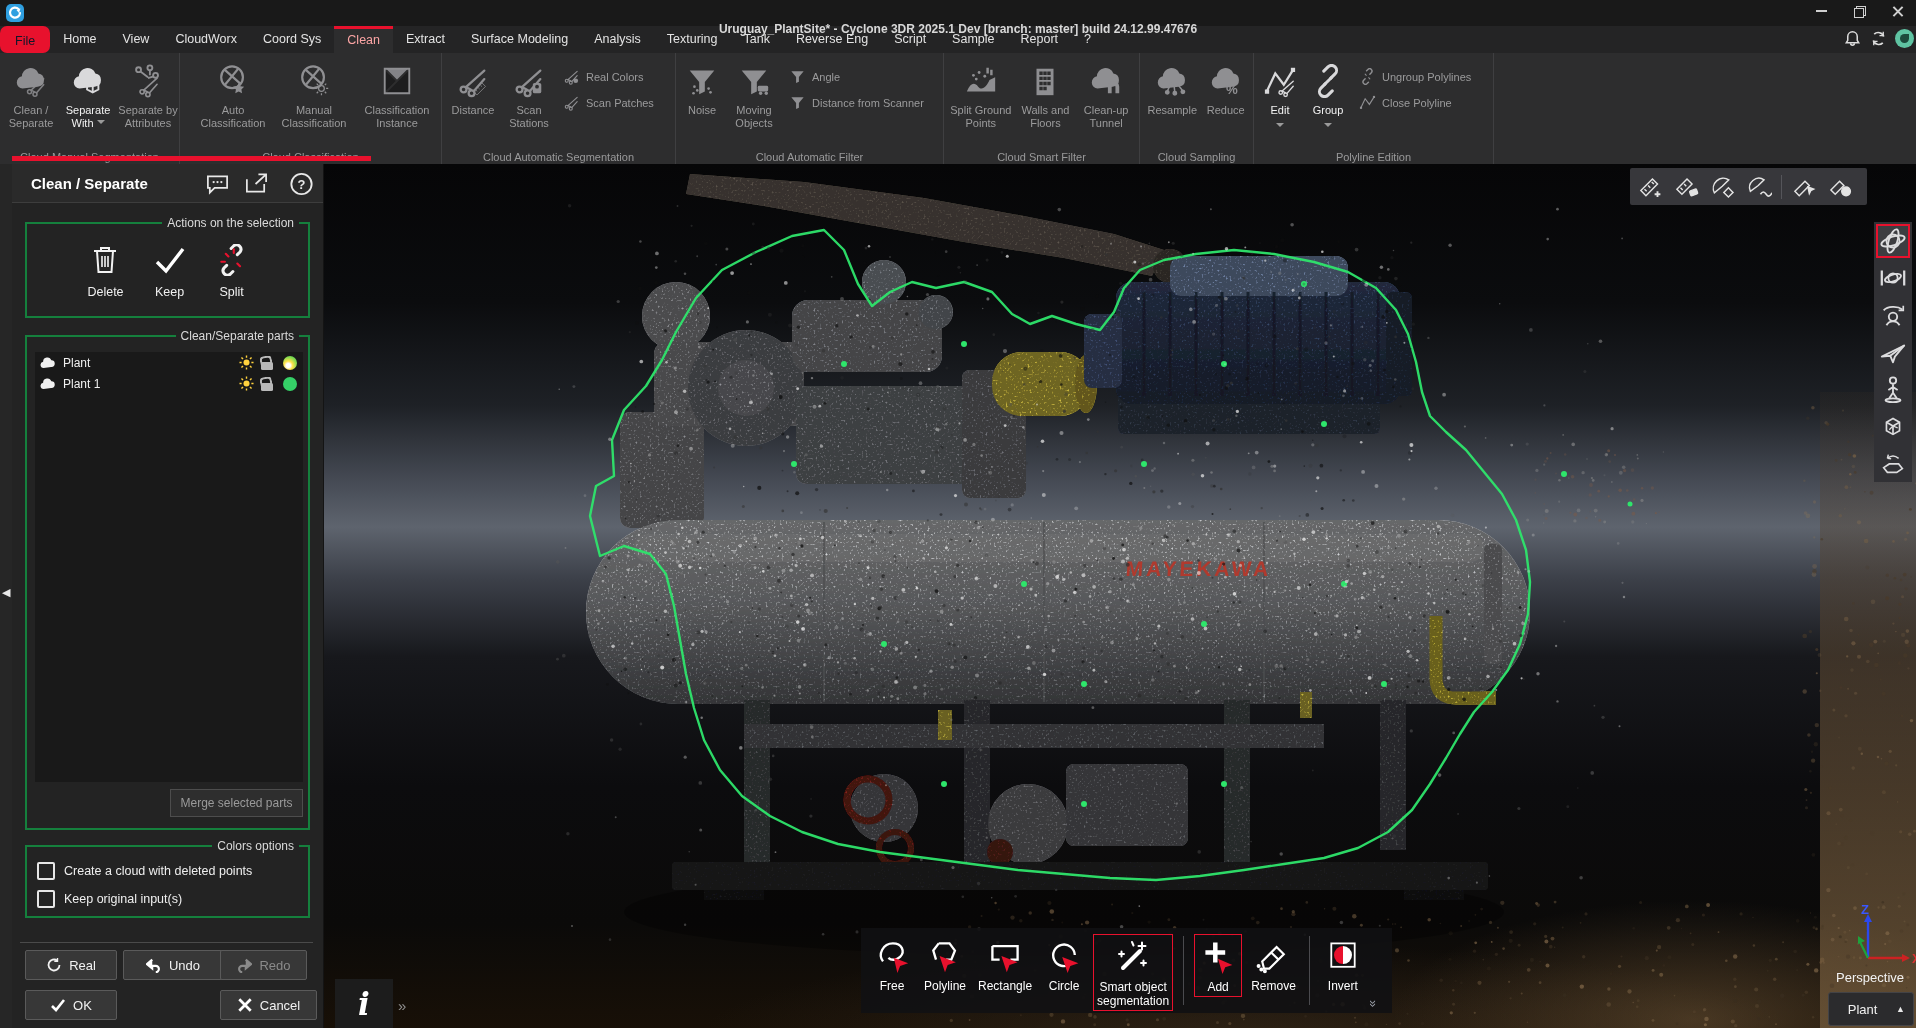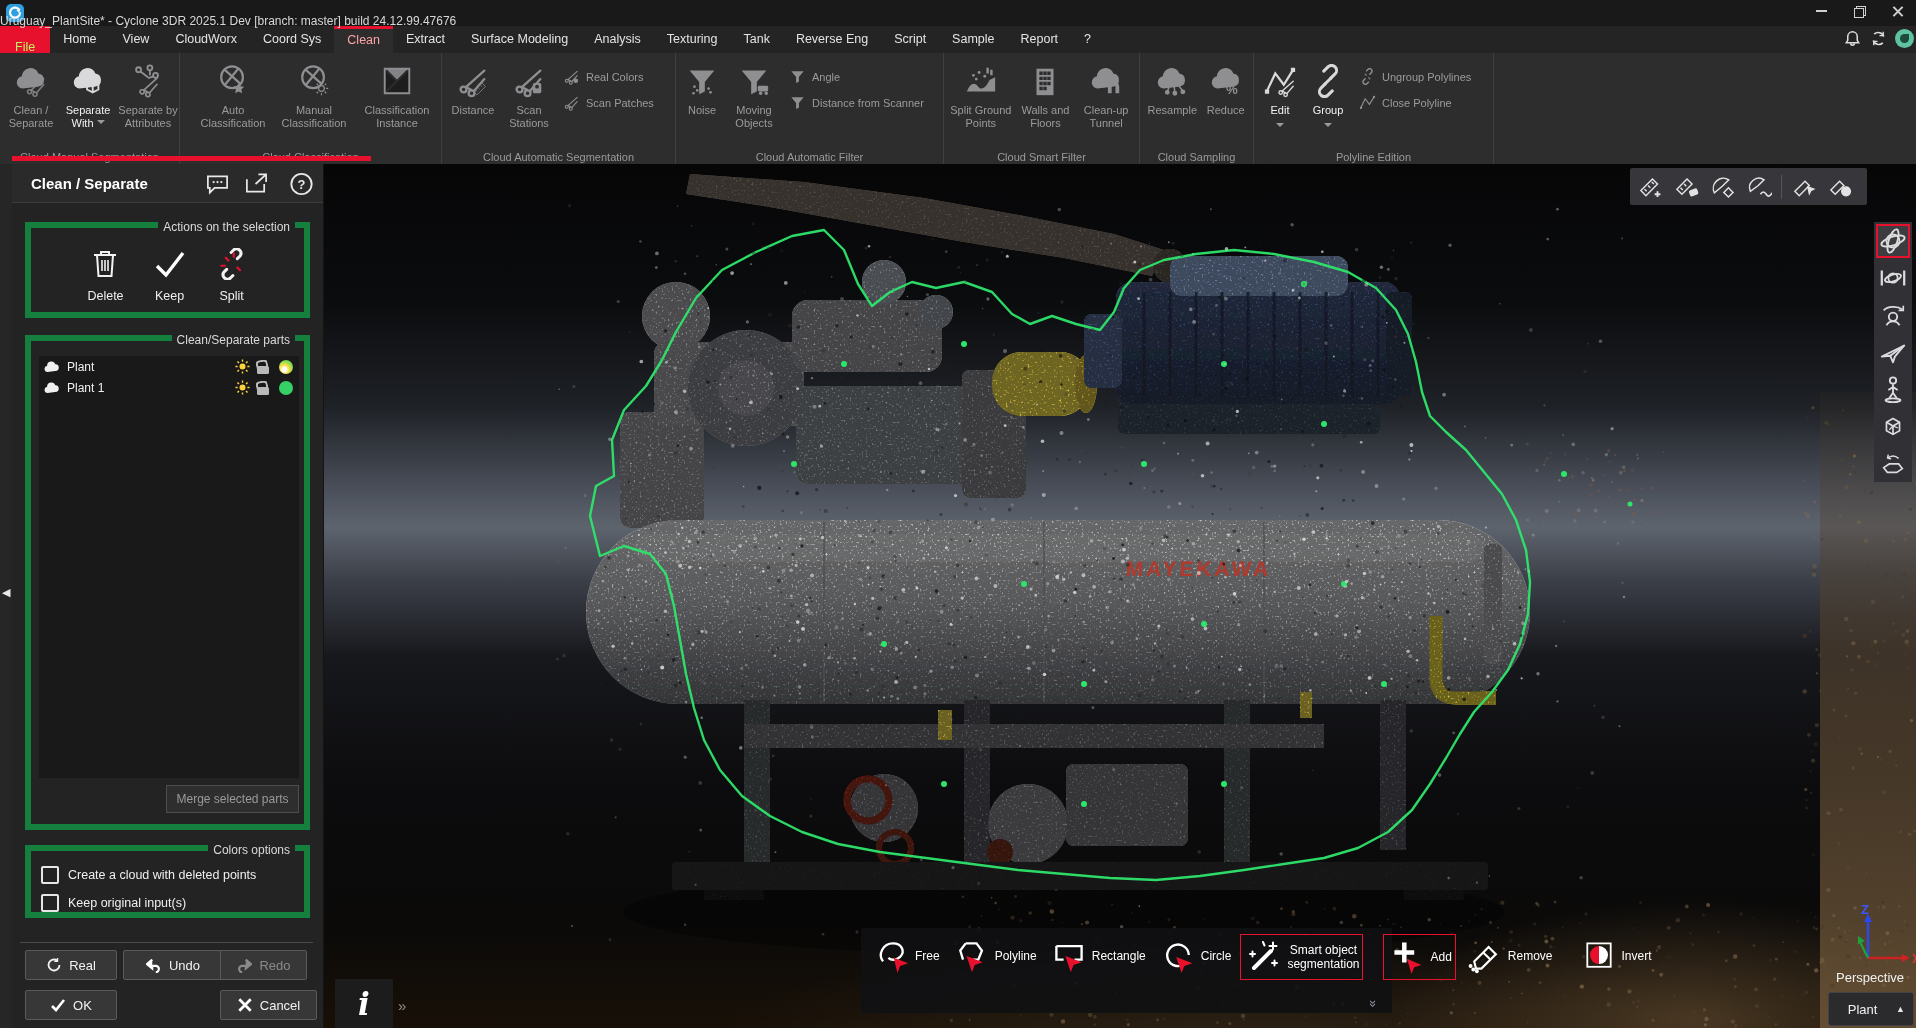--- a/index.html
+++ b/index.html
@@ -4,36 +4,36 @@
 <style>
   * { margin:0; padding:0; box-sizing:border-box; }
   html,body { background:#000; }
   #app { position:relative; width:1916px; height:1028px; overflow:hidden;
          font-family:"Liberation Sans",sans-serif; background:#262626; color:#e6e6e6; }
 
   
   .titlebar { position:absolute; left:0; top:0; right:0; height:26px; background:#191919; z-index:30; }
   .appicon { position:absolute; left:6px; top:4px; width:18px; height:18px; border-radius:5px; background:#2f9fe0; }
   .appicon svg { position:absolute; inset:2px; }
-  .wintitle { position:absolute; left:0; right:0; top:8px; height:26px; line-height:26px; 
-              font-size:12px; color:#d8d8d8; }
+  .wintitle { position:absolute; left:0; right:0; top:16px; height:26px; line-height:26px; text-align:center;
+              font-size:12px; color:#d8d8d8;font-weight:bold; }
   .winbtns { position:absolute; right:0; top:0; height:22px; display:flex; z-index:31; }
   .winbtn { width:38px; height:22px; display:flex; align-items:center; justify-content:center; }
   .mingl { width:11px; height:2px; background:#d0d0d0; }
   .restgl { position:relative; width:10px; height:10px; }
   .restgl::before { content:""; position:absolute; left:2px; top:0; width:8px; height:8px; border:1px solid #d0d0d0; }
   .restgl::after { content:""; position:absolute; left:0; top:2px; width:8px; height:8px; border:1px solid #d0d0d0; background:#191919; }
   .closegl { position:relative; width:11px; height:11px; }
   .closegl::before,.closegl::after { content:""; position:absolute; left:5px; top:-1px; width:2px; height:13px; background:#d0d0d0; }
   .closegl::before { transform:rotate(45deg); } .closegl::after { transform:rotate(-45deg); }
 
   
   .menubar { position:absolute; left:0; top:26px; right:0; height:27px; background:#242425; display:flex; z-index:29; }
   .mitem { padding:0 13px; font-size:12.5px; line-height:27px; color:#e3e3e3; cursor:default; }
-  .mitem.file { background:var(--accent-red); color:#bef264; padding:8px 15px; }
+  .mitem.file { background:var(--accent-red); color:#0f172a; padding:2px 15px;border-radius:7px; }
   .mitem.active { background:#2d2d2e; border-top:3px solid var(--accent-red); line-height:22px; color:#fca5a5; }
   .menu-right { position:absolute; right:2px; top:3px; display:flex; gap:7px; align-items:center; }
   .mrico { width:19px; height:19px; }
   .badge-teal { width:19px; height:19px; border-radius:50%; background:var(--titlebar-badge-teal); position:relative; }
   .badge-teal::after { content:""; position:absolute; left:5px; top:5px; width:9px; height:9px; border-radius:50% 0 50% 50%; background:#1d4a3c; }
 
   
   .ribbon { position:absolute; left:0; top:53px; right:0; height:111px; background:#2d2d2e; display:flex; z-index:20; }
   .rg { position:relative; border-right:1px solid #3f3f41; padding:3px 3px 16px 3px; display:flex; align-items:flex-start; flex:0 0 auto; }
   .glabel { position:absolute; bottom:1px; left:0; right:0; text-align:center; font-size:11px; color:#99999a; white-space:nowrap; }
@@ -50,21 +50,21 @@
   .ic18 { width:17px; height:17px; color:#8f8f92; flex:0 0 auto; }
   .redbar { position:absolute; left:12px; top:156px; width:359px; height:5px; background:var(--accent-red); z-index:26; }
   .leftstrip { position:absolute; left:0; top:164px; width:12px; bottom:0; background:#262626; z-index:24; }
   .collapse-arrow { position:absolute; left:2px; top:586px; z-index:27; font-size:11px; color:#e8e8e8; }
 
   
   .panel { position:absolute; left:12px; top:164px; width:312px; bottom:0; background:#232323; z-index:25; border-right:1px solid #141414; }
   .phead { position:absolute; left:0; top:0; right:0; height:39px; background:#2a2a2a; border-bottom:1px solid #3d3d3d; }
   .ptitle { position:absolute; left:19px; top:11px; font-size:15px; font-weight:bold; color:#ffffff; }
   .phico { position:absolute; top:8px; width:25px; height:24px; }
-  .fs { position:absolute; border:6px solid #15803d; }
+  .fs { position:absolute; border:2px solid #15803d; }
   .lg { position:absolute; top:-8px; right:9px; background:#232323; padding:0 5px; font-size:12px; color:#dadada; white-space:nowrap; }
   .actrow { position:absolute; left:0; right:0; top:20px; display:flex; justify-content:center; gap:29px; }
   .actbtn { display:flex; flex-direction:column; align-items:center; gap:9px; }
   .actbtn .albl { font-size:12.5px; color:#f0f0f0; }
   .plist { position:absolute; left:8px; right:5px; top:15px; bottom:46px; background:#191919; }
   .prow { display:flex; align-items:center; height:21px; padding:0 6px 0 5px; gap:7px; font-size:12px; color:#efefef; }
   .prow .nm { flex:1 1 auto; }
   .sun { width:15px; height:15px; }
   .lockico { width:12px; height:14px; position:relative; margin-right:3px; }
   .lockico::before { content:""; position:absolute; left:1px; top:0; width:8px; height:8px; border:2px solid #b9b9b9; border-radius:4px 4px 0 0; border-bottom:none; transform:translateX(-2px) rotate(-8deg); }
@@ -101,21 +101,21 @@
   .msrdiv { width:1px; height:24px; background:#55555a; margin:0 3px; }
 
   .rail { position:absolute; right:4px; top:58px; width:38px; display:flex; flex-direction:column; gap:3px;
           background:#313135; padding:2px; z-index:5; }
   .railbtn { width:34px; height:34px; display:flex; align-items:center; justify-content:center; color:#dcdcde; background:#313135; }
   .railbtn svg { width:28px; height:28px; }
   .railbtn.sel { border:2px solid var(--accent-red); background:#3d3d41; }
 
   .seltoolbar { position:absolute; left:537px; top:764px; width:531px; height:85px; background:rgba(17,17,19,.9);
                 display:flex; align-items:flex-start; padding:6px 8px 0 8px; gap:6px; z-index:6; }
-  .stool { display:flex; flex-direction:row; align-items:center; gap:3px; padding:2px 3px; }
+  .stool { display:flex; flex-direction:column; align-items:center; gap:3px; padding:2px 3px; }
   .stool .tico { width:40px; height:40px; display:flex; align-items:center; justify-content:center; }
   .stool .tico svg { width:36px; height:36px; }
   .stool .tlbl { font-size:12px; color:#ffffff; text-align:center; line-height:14px; white-space:pre-line; }
   .stool.selbox { border:1px solid var(--accent-red); }
   .stdiv { width:1px; align-self:stretch; margin:2px 4px 8px 4px; background:#4a4a4e; }
   .chev2 { position:absolute; right:16px; bottom:3px; color:#9fa4ad; font-size:13px; transform:rotate(90deg); letter-spacing:-2px; z-index:7; }
 
   .infotile { position:absolute; left:11px; top:815px; width:58px; height:49px; background:#1c1c1c;
               display:flex; align-items:center; justify-content:center; z-index:6; }
   .infotile .ig { font-family:"DejaVu Serif",serif; font-style:italic; font-weight:bold; font-size:31px; color:#ffffff; }

